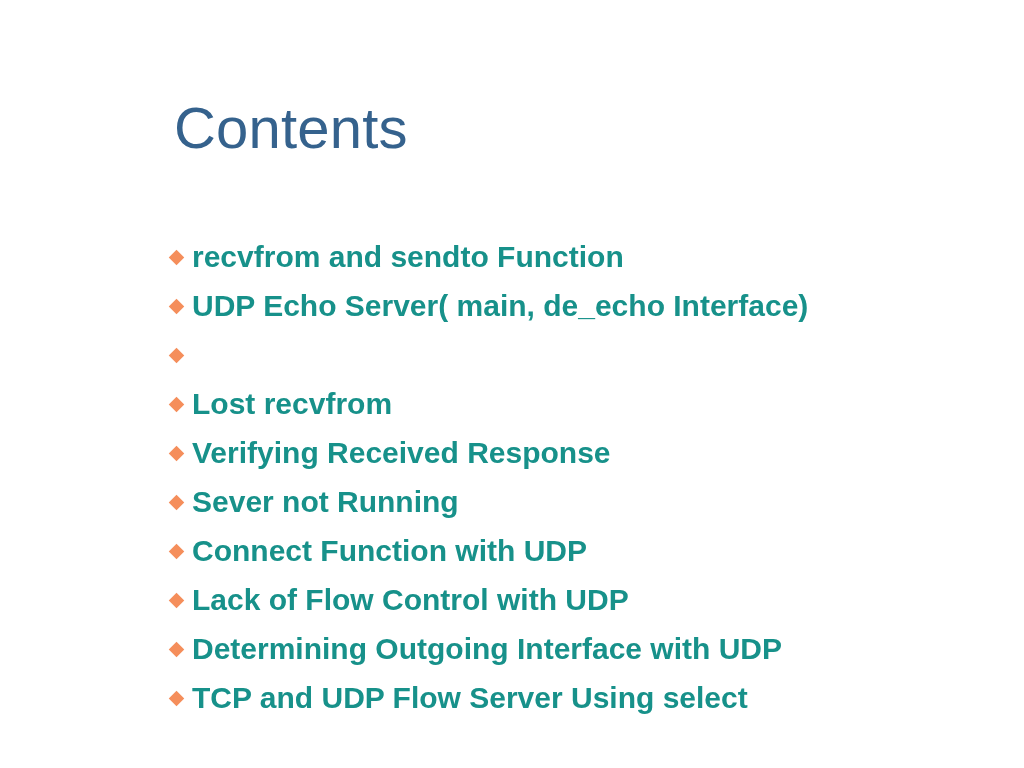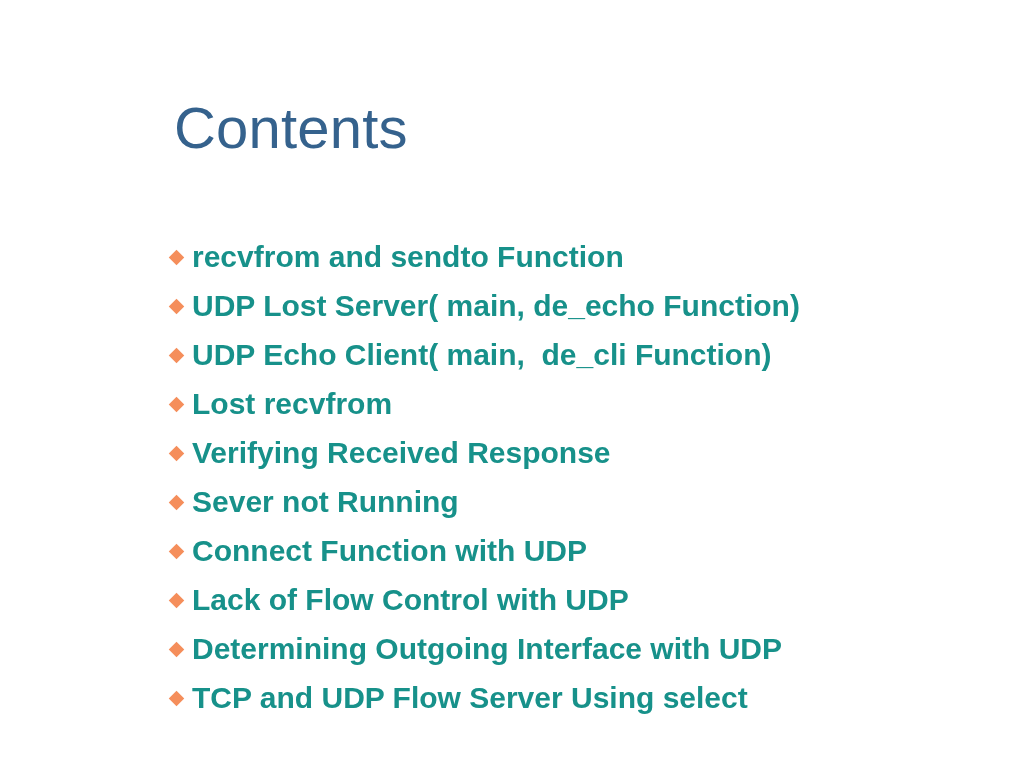--- a/index.html
+++ b/index.html
@@ -82,26 +82,25 @@
 
   <ul class="bullet-list">
 
     <li class="bullet-item">
       <span class="bullet-marker"></span>
       <span class="bullet-text">recvfrom and sendto Function</span>
     </li>
 
     <li class="bullet-item">
       <span class="bullet-marker"></span>
-      <span class="bullet-text">UDP Lost Server( main, de_echo Function)</span>
+      <span class="bullet-text">UDP Echo Server( main, de_echo Interface)</span>
     </li>
 
     <li class="bullet-item">
       <span class="bullet-marker"></span>
-      <span class="bullet-text">UDP Echo Client( main,  de_cli Function)</span>
     </li>
 
     <li class="bullet-item">
       <span class="bullet-marker"></span>
       <span class="bullet-text">Lost recvfrom</span>
     </li>
 
     <li class="bullet-item">
       <span class="bullet-marker"></span>
       <span class="bullet-text">Verifying Received Response</span>

